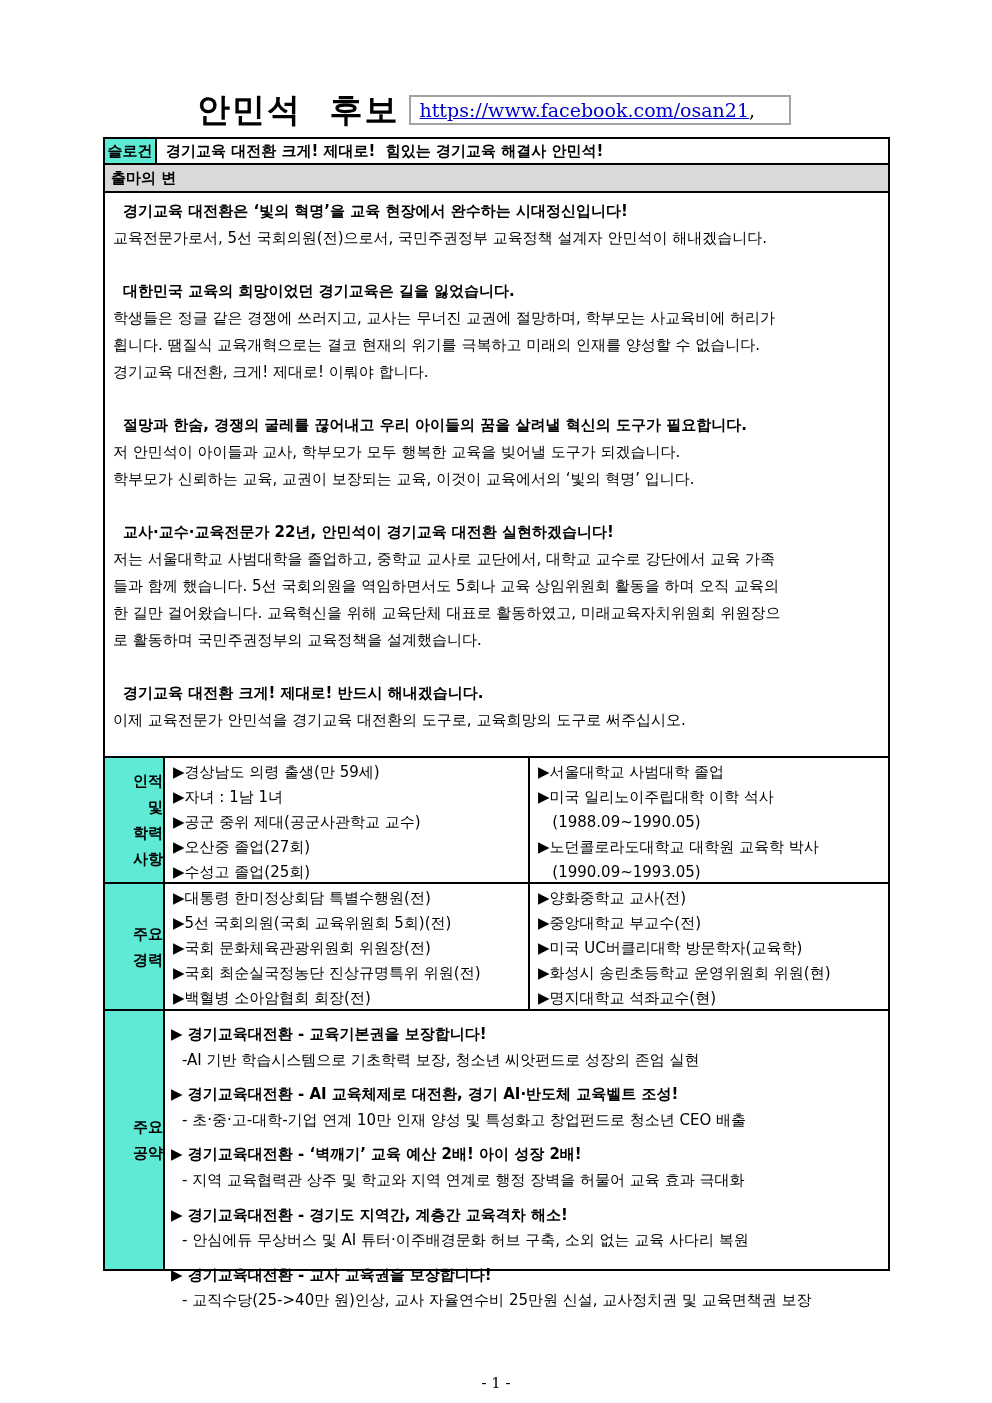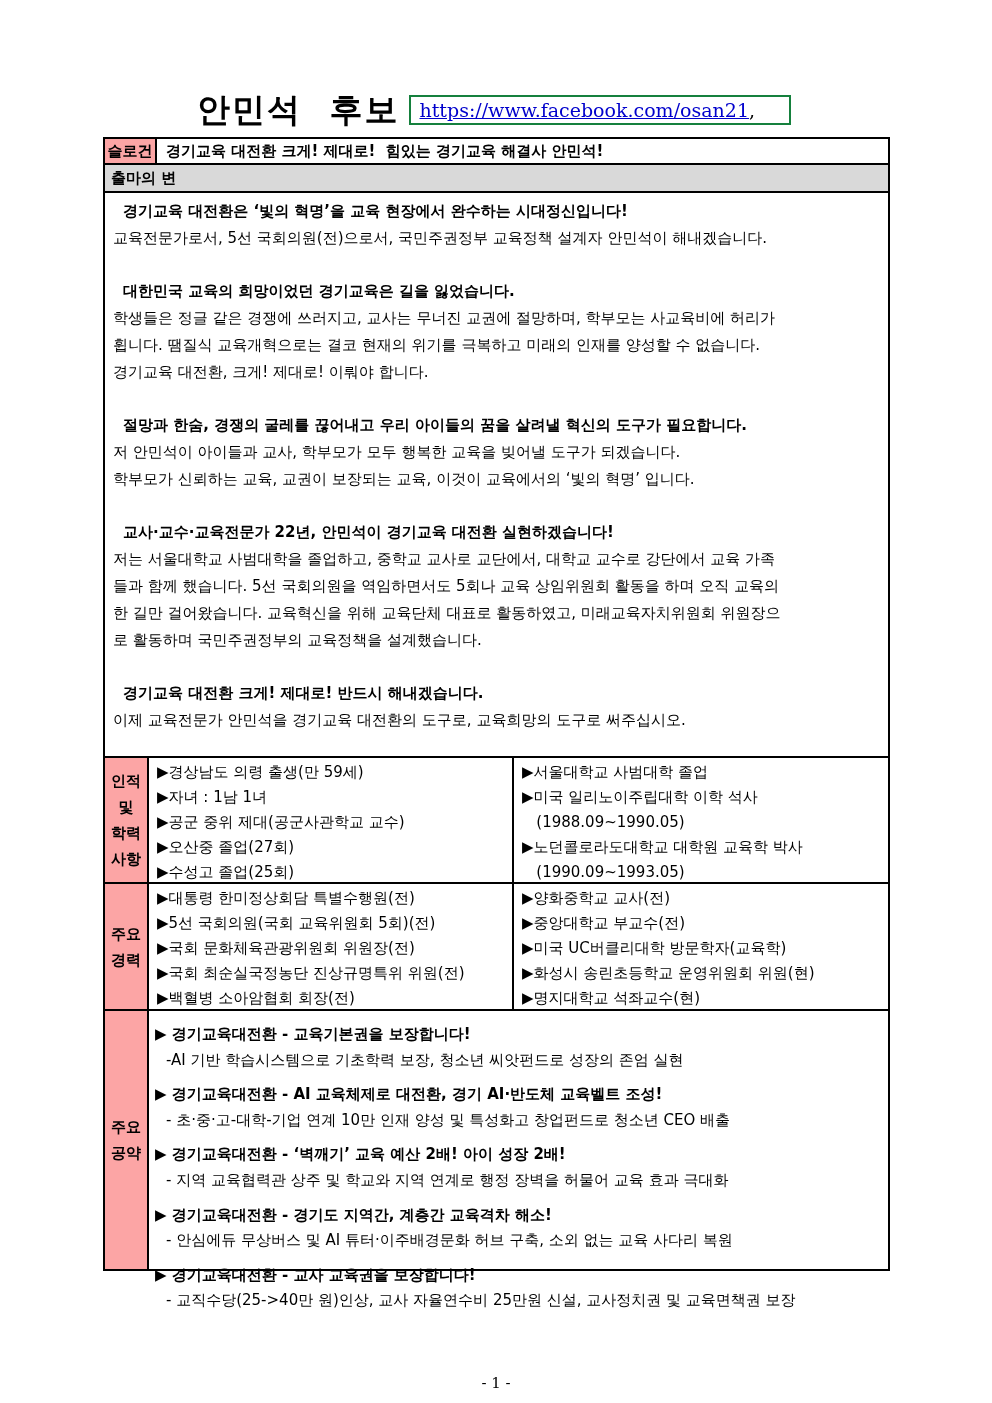--- a/index.html
+++ b/index.html
@@ -25,21 +25,21 @@
     height: 40px;
   }
   .title {
     font-size: 33px;
     font-weight: bold;
     letter-spacing: 2px;
     word-spacing: 14px;
     white-space: nowrap;
   }
   .linkbox {
-    border: 2px solid #15803d;
+    border: 2px solid #a3a3a3;
     height: 30px;
     width: 382px;
     display: flex;
     align-items: center;
     padding: 0 9px;
   }
   .link {
     color: #0000cc;
     text-decoration: underline;
     font-family: "DejaVu Serif", serif;
@@ -54,21 +54,21 @@
     top: 137px;
     left: 103px;
     width: 787px;
     border: 2px solid #000000;
     background: #ffffff;
   }
   .row { display: flex; border-bottom: 2px solid #000000; }
   .row:last-child { border-bottom: none; }
 
   .label-cell {
-    background: #fca5a5;
+    background: #5eead4;
     border-right: 2px solid #000000;
     font-weight: bold;
     font-size: 15px;
     display: flex;
     flex-direction: column;
     align-items: center;
     justify-content: center;
     flex: 0 0 auto;
   }
 
@@ -99,21 +99,21 @@
     overflow: hidden;
   }
   .para + .para { margin-top: 26px; }
   .p-title, .p-line { font-size: 15px; line-height: 27px; white-space: nowrap; }
   .p-title { font-weight: bold; padding-left: 12px; }
   .p-line { padding-left: 2px; }
 
   .personal-row { height: 126px; }
   .career-row  { height: 127px; }
   .pledges-row { height: 258px; }
-  .label-cell.v { width: 44px; line-height: 26px; }
+  .label-cell.v { width: 60px; line-height: 26px; align-items: flex-end; }
 
   .col { padding: 2px 0 0 8px; font-size: 15px; line-height: 25px; }
   .col-left { width: 365px; border-right: 2px solid #000000; flex: 0 0 auto; }
   .col-right { flex: 1 1 auto; }
   .item { white-space: pre-wrap; }
 
   .pledge-col { flex: 1 1 auto; line-height: 25.6px; padding: 2px 0 0 6px; font-size: 15px; }
   .pledge-title { font-weight: bold; white-space: pre-wrap; margin-top: 9px; }
   .pledge-detail { padding-left: 11px; white-space: pre-wrap; }
 

